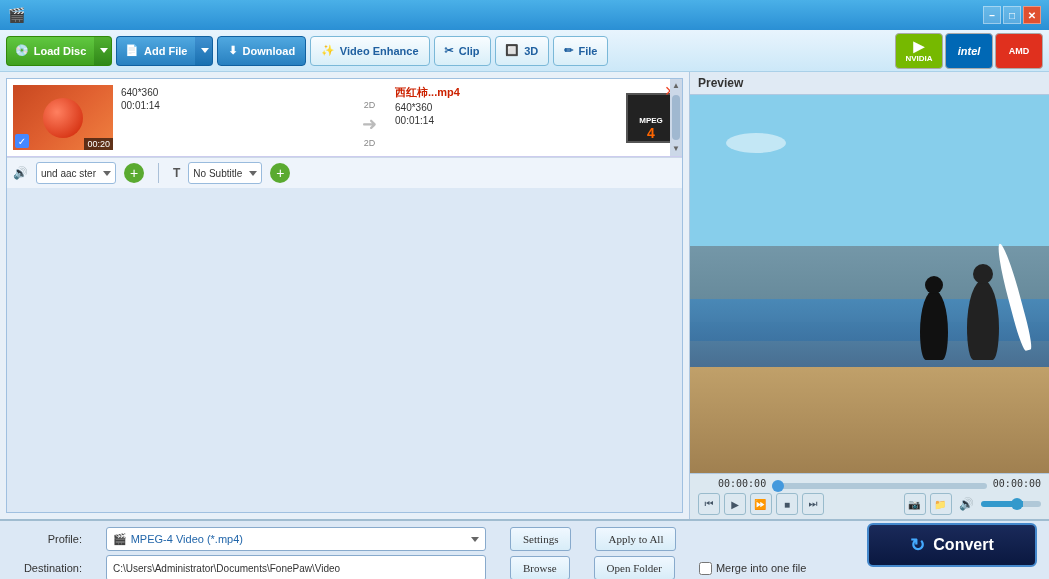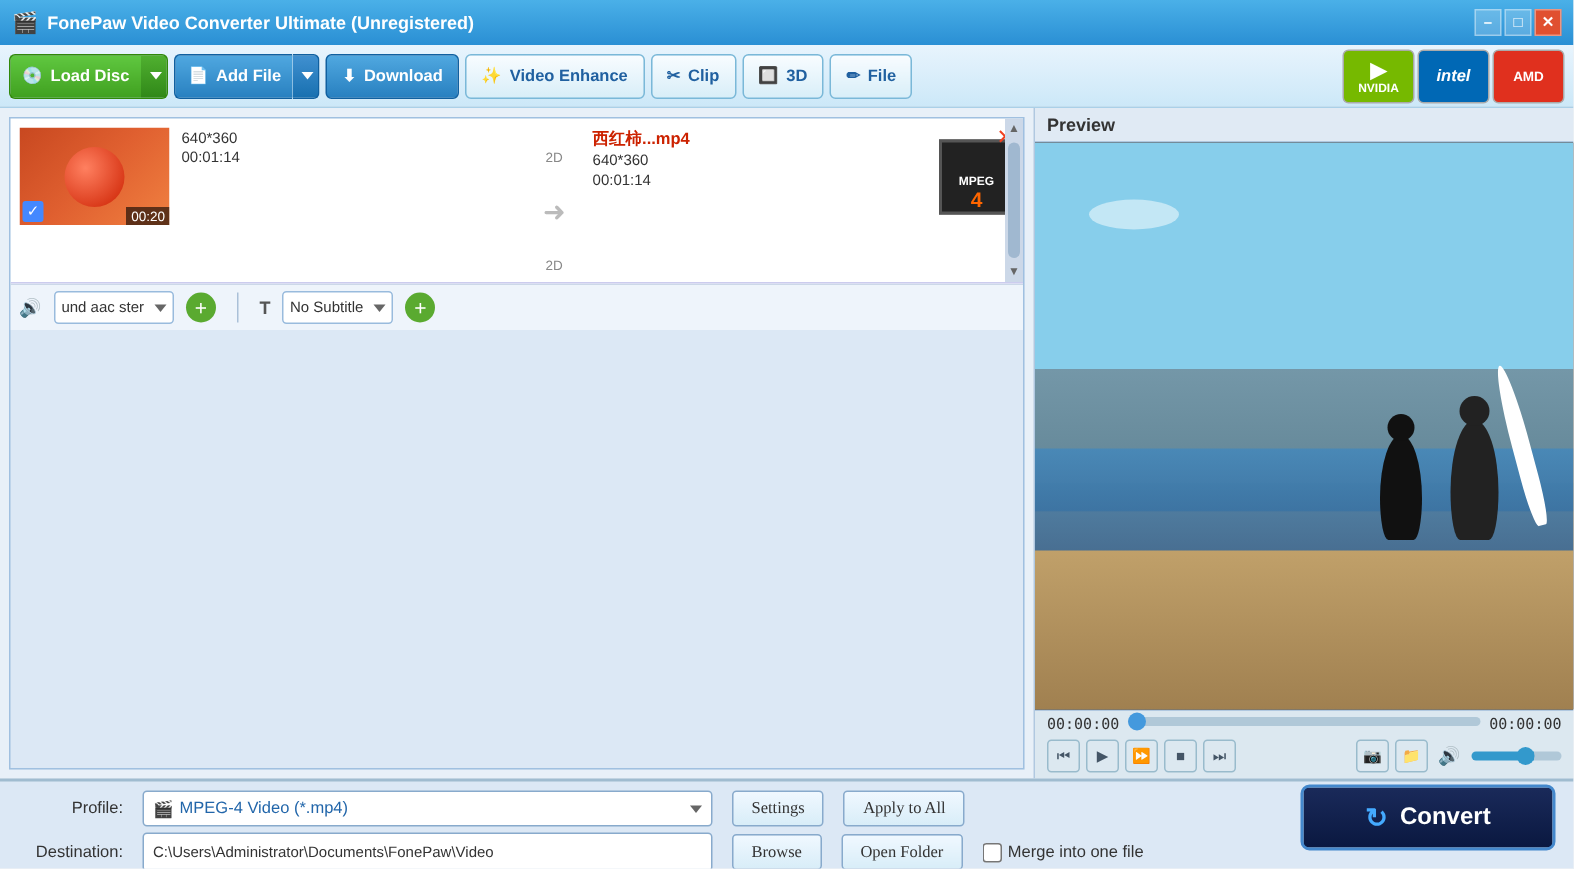--- a/index.html
+++ b/index.html
@@ -221,21 +221,21 @@
       height: 25%;
       background: linear-gradient(to bottom, #5090c0, #3070a0);
       opacity: 0.7;
     }
     .preview-controls {
       padding: 4px 8px;
       background: #dce8f0;
       border-top: 1px solid #b0c8e0;
     }
     .time-row {
-      display: flex; align-items: flex-start; gap: 6px; margin-bottom: 4px;
+      display: flex; align-items: flex-end; gap: 6px; margin-bottom: 4px; margin-left: 20px;
     }
     .time-label { font-size: 10px; color: #333; font-family: monospace; }
     .progress-bar {
       flex: 1; height: 6px; background: #b0c8d8; border-radius: 3px; position: relative;
     }
     .progress-thumb {
       position: absolute; left: 0; top: -3px;
       width: 12px; height: 12px;
       background: #4499dd;
       border-radius: 50%;
@@ -267,21 +267,21 @@
     .bottom-bar {
       height: 60px;
       background: #dce8f5;
       border-top: 2px solid #a0bcd0;
       padding: 6px 12px;
       display: flex;
       flex-direction: column;
       gap: 4px;
     }
     .bottom-row {
-      display: flex; align-items: center; gap: 13px;
+      display: flex; align-items: center; gap: 24px;
     }
     .bottom-label { font-size: 11px; color: #333; width: 70px; text-align: right; }
     .profile-select {
       flex: 1;
       max-width: 380px;
       height: 24px;
       border: 1px solid #88aacc;
       border-radius: 3px;
       background: white;
       font-size: 11px;
@@ -364,21 +364,20 @@
       cursor: pointer;
       display: flex; align-items: center; gap: 5px;
     }
   </style>
 </head>
 <body style="position:relative;">
 
 <div class="title-bar">
   <div class="title-bar-left">
     <span style="font-size:14px;">🎬</span>
-    <span>FonePaw Video Converter Ultimate (Unregistered)</span>
   </div>
   <div class="title-bar-controls">
     <div class="title-btn">–</div>
     <div class="title-btn">□</div>
     <div class="title-btn close">✕</div>
   </div>
 </div>
 
 <div class="toolbar">
   <div class="tb-btn-split">
@@ -450,21 +449,21 @@
           <div class="tomato-circle"></div>
         </div>
         <div class="thumb-check">✓</div>
         <div class="thumb-label">00:20</div>
       </div>
       <div class="file-info">
         <div class="file-meta">640*360</div>
         <div class="file-meta">00:01:14</div>
       </div>
       <div class="arrow-area">
-        <div style="display:flex;flex-direction:column;align-items:center;gap:20px;">
+        <div style="display:flex;flex-direction:column;align-items:center;gap:3px;">
           <span style="font-size:9px;color:#888;">2D</span>
           <span style="color:#bbb;font-size:18px;">➜</span>
           <span style="font-size:9px;color:#888;">2D</span>
         </div>
       </div>
       <div class="file-info">
         <div class="file-name">西红柿...mp4</div>
         <div class="file-meta">640*360</div>
         <div class="file-meta">00:01:14</div>
       </div>

